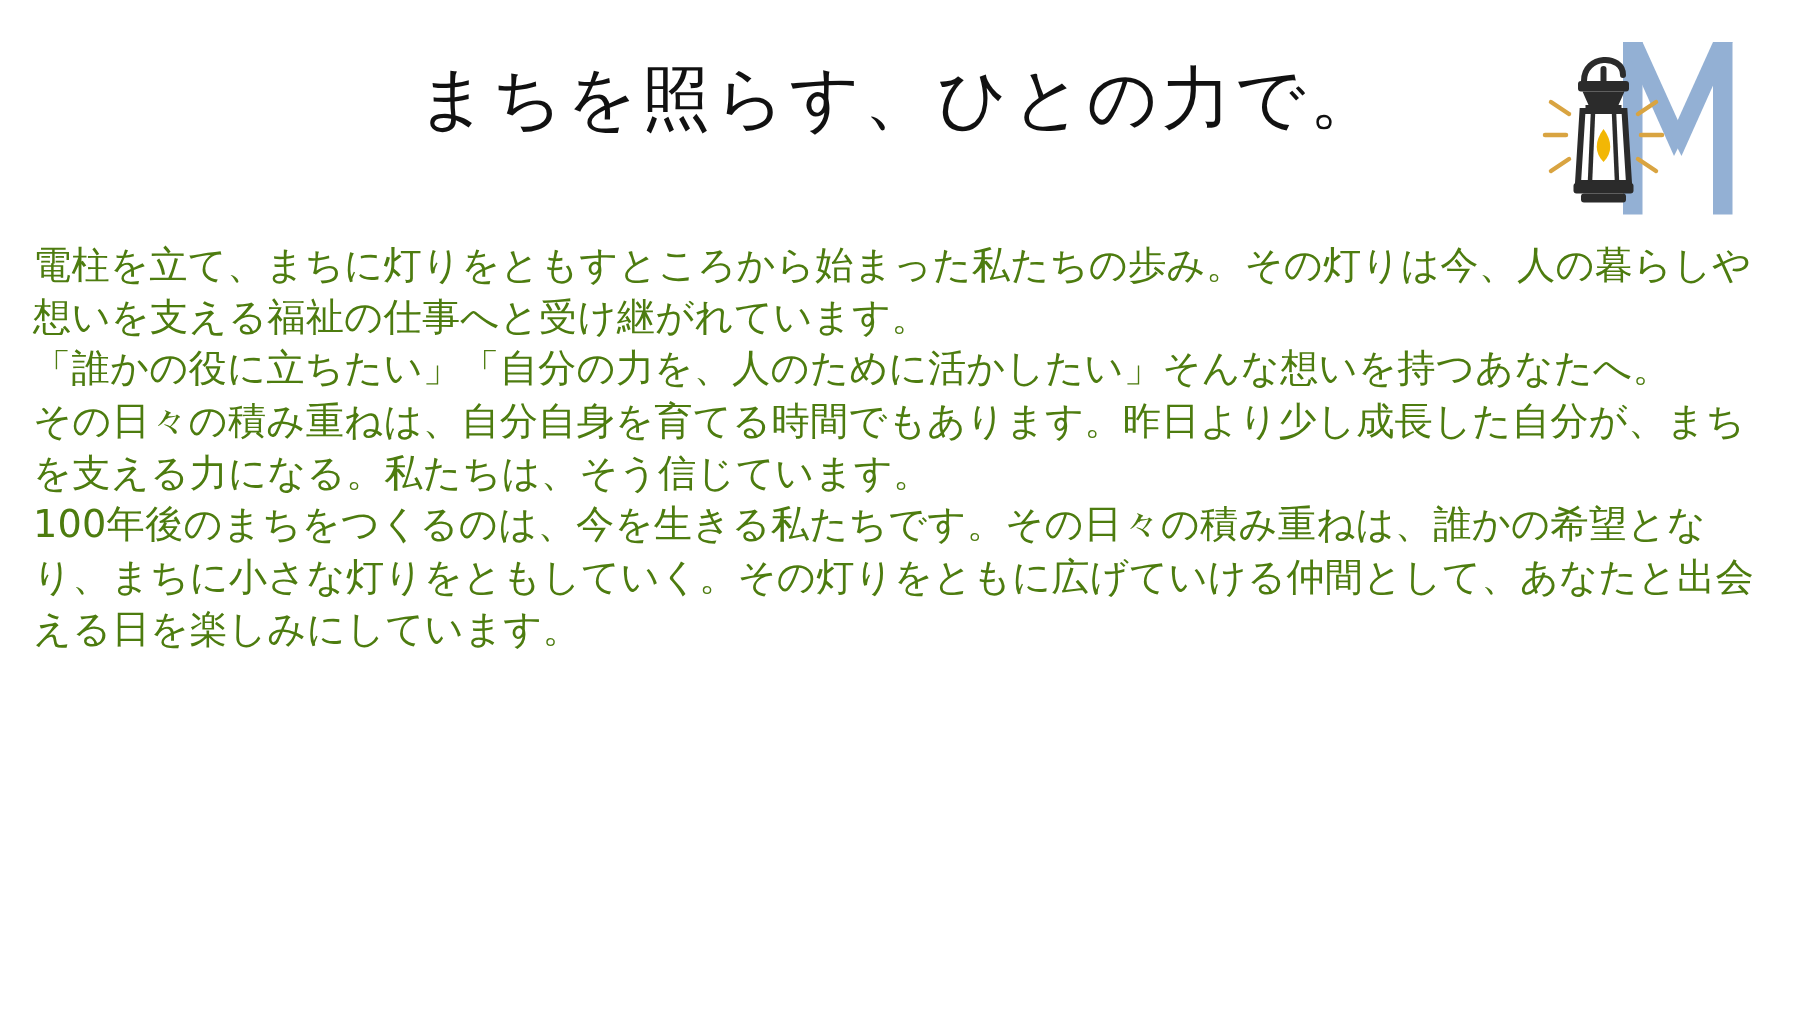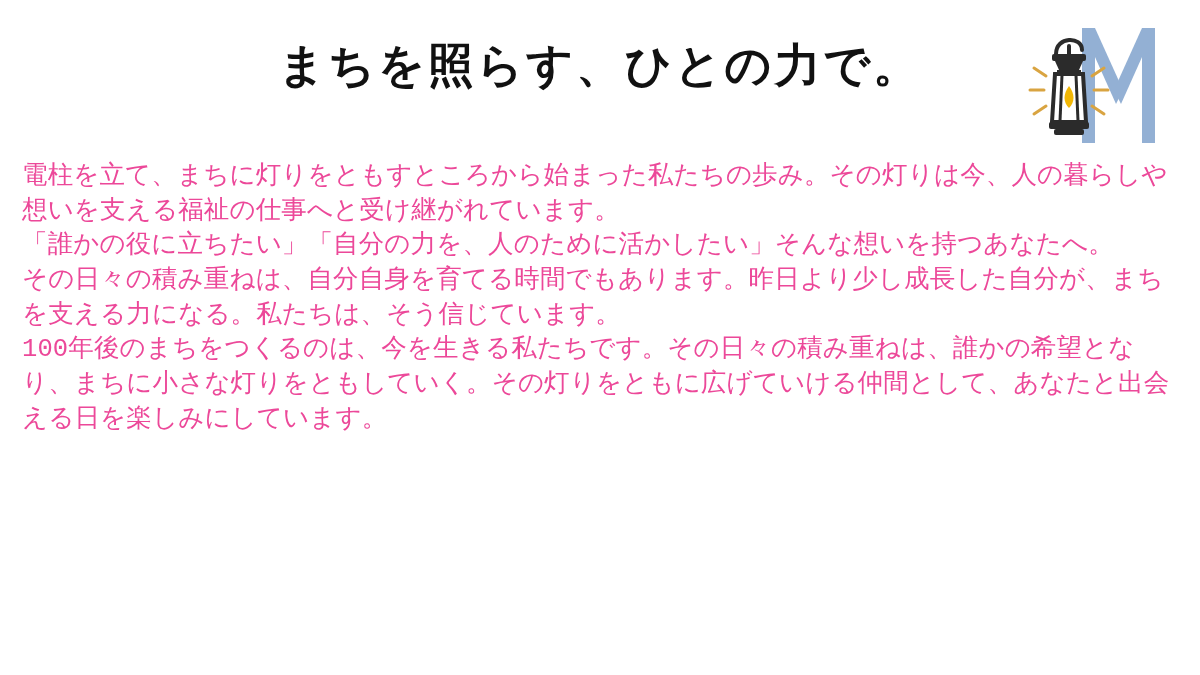--- a/index.html
+++ b/index.html
@@ -28,21 +28,21 @@
   }
   .headline {
     position: absolute;
     left: 0;
     right: 0;
     top: 38px;
     text-align: center;
     font-size: 46px;
     line-height: 1.2;
     letter-spacing: 0.06em;
-    font-weight: 700;
+    font-weight: 400;
     color: #111111;
     white-space: nowrap;
   }
 
   
   .logo {
     position: absolute;
     right: 28px;
     top: 18px;
     width: 150px;
@@ -56,22 +56,21 @@
 
   
   .body-text {
     position: absolute;
     left: 22px;
     right: 20px;
     top: 160px;
     font-size: 25.5px;
     line-height: 1.36;
     letter-spacing: 0.005em;
-    color: #ec4899;
-    font-family: Liberation Mono, monospace;
+    color: #4d7c0f;
   }
   .para {
     margin: 0;
     text-align: left;
     text-justify: inter-character;
   }
 </style>
 </head>
 <body>
 

